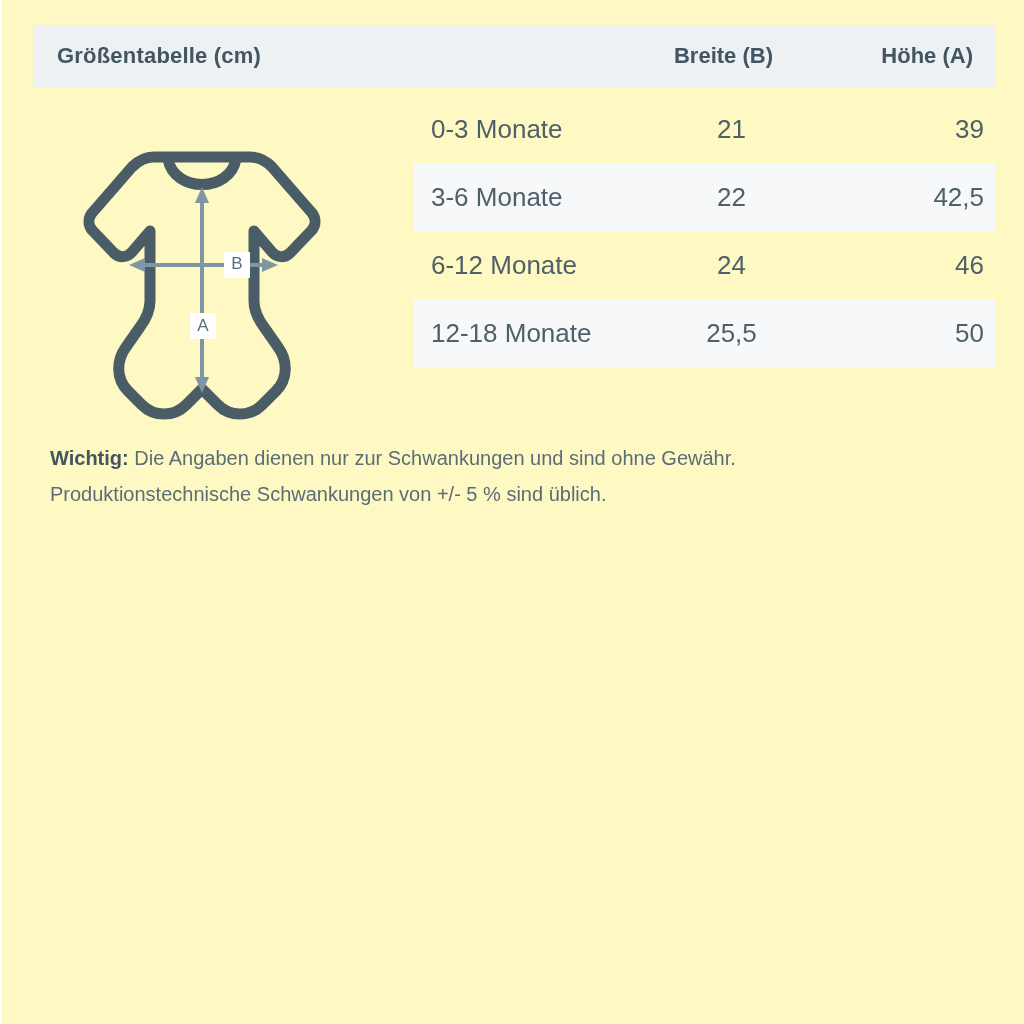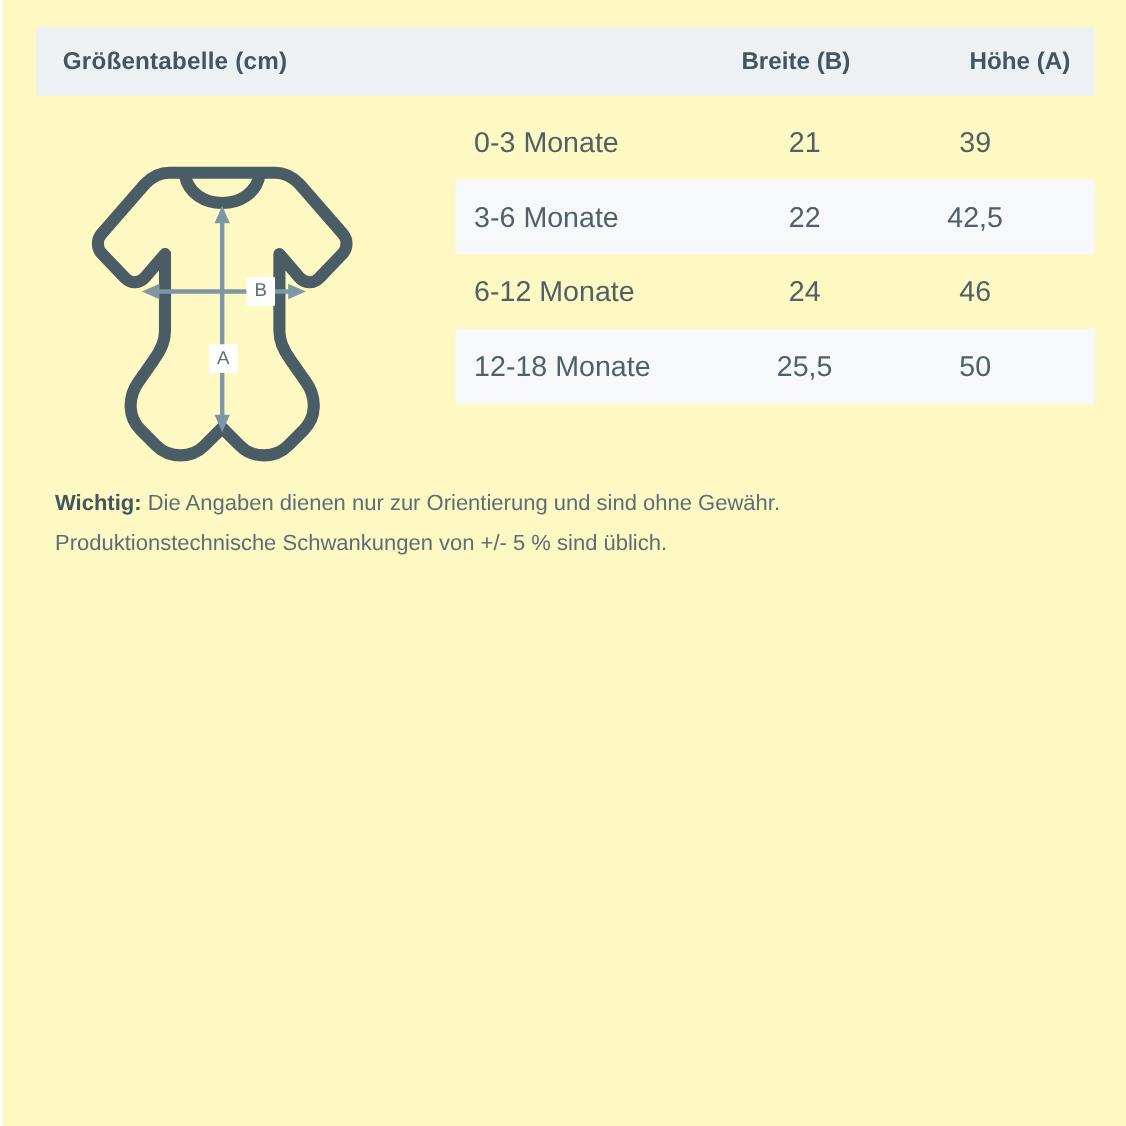--- a/index.html
+++ b/index.html
@@ -92,21 +92,21 @@
     font-size: 26px;
     color: #4f6069;
     white-space: nowrap;
   }
   .row-val {
     font-size: 26px;
     color: #4f6069;
     text-align: center;
   }
   .row-val.b { width: 115px; }
-  .row-val.a { width: 195px; }
+  .row-val.a { width: 195px; text-align: right; }
 
   
   .note {
     position: absolute;
     left: 48px;
     top: 440px;
     width: 930px;
     font-size: 20px;
     line-height: 36px;
     color: #5b6d77;
@@ -199,17 +199,17 @@
 
     <div class="size-row alt">
       <div class="row-label">12-18 Monate</div>
       <div class="row-val b">25,5</div>
       <div class="row-val a">50</div>
     </div>
 
   </div>
 
   <div class="note">
-    <b>Wichtig:</b><span> Die Angaben dienen nur zur Orientierung und sind ohne Gewähr.</span><br>
+    <b>Wichtig:</b><span> Die Angaben dienen nur zur Schwankungen und sind ohne Gewähr.</span><br>
     <span>Produktionstechnische Schwankungen von +/- 5 % sind üblich.</span>
   </div>
 
 </div>
 
 </body></html>

